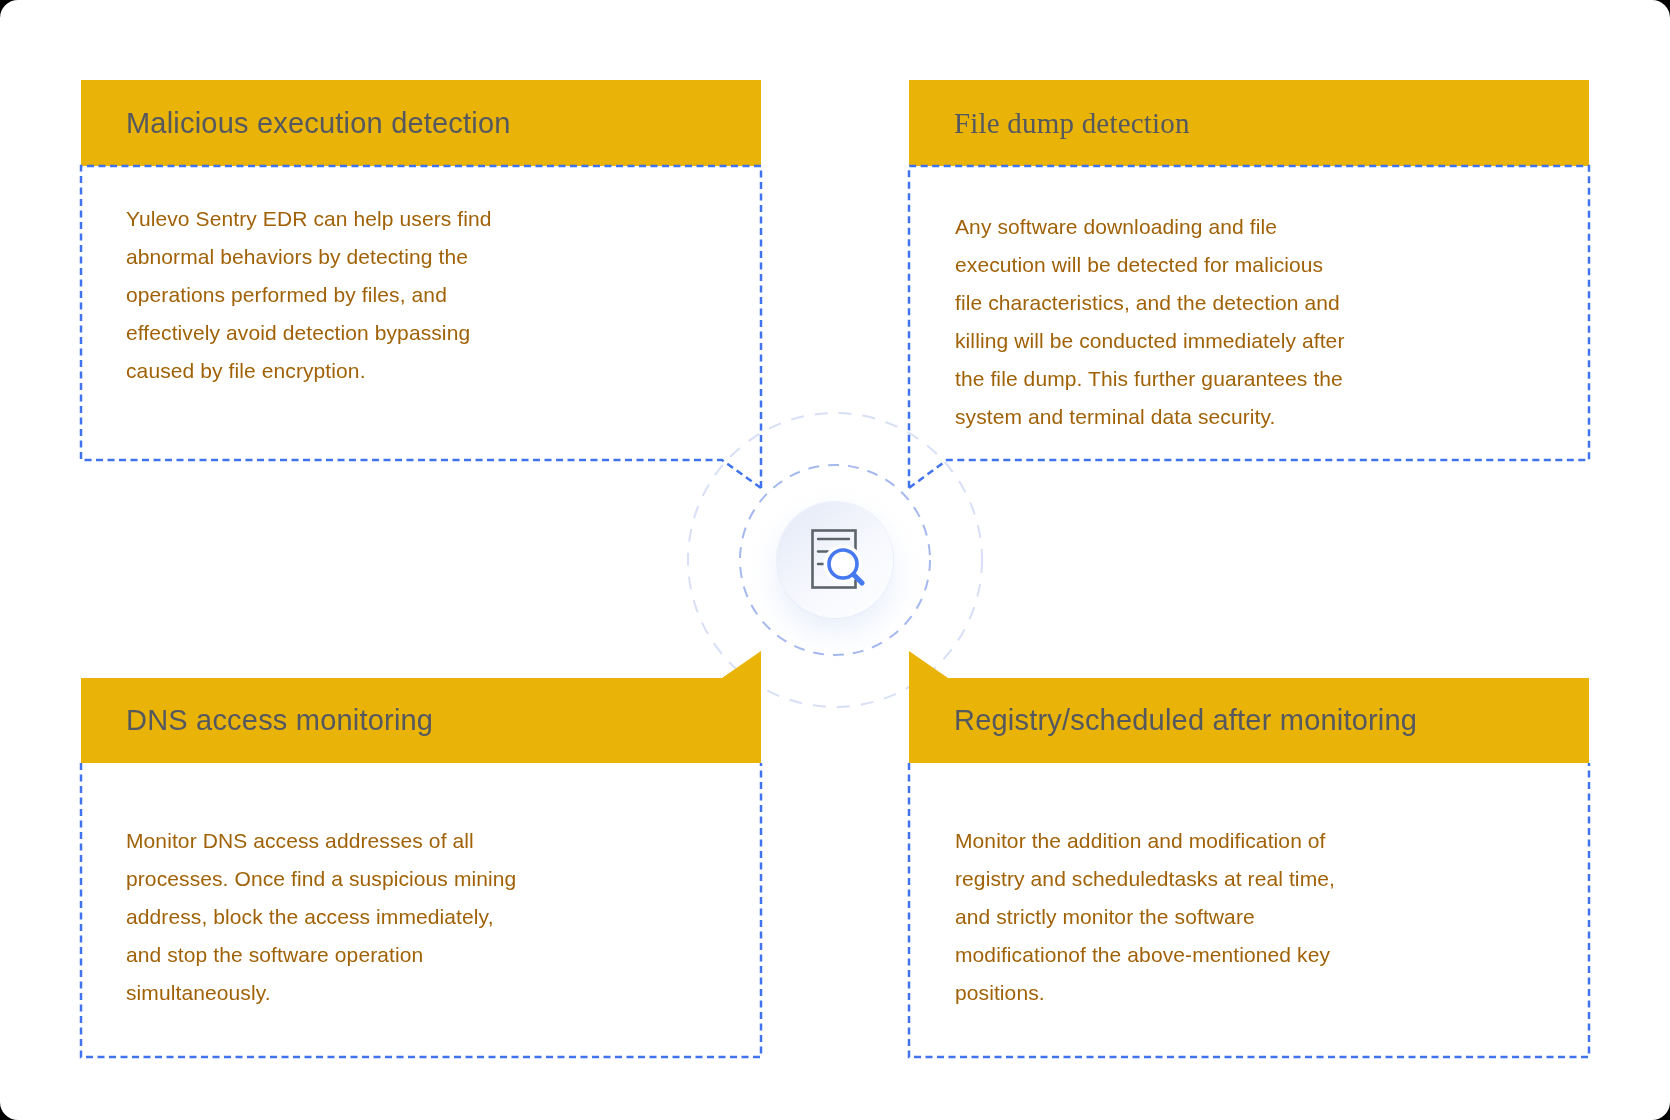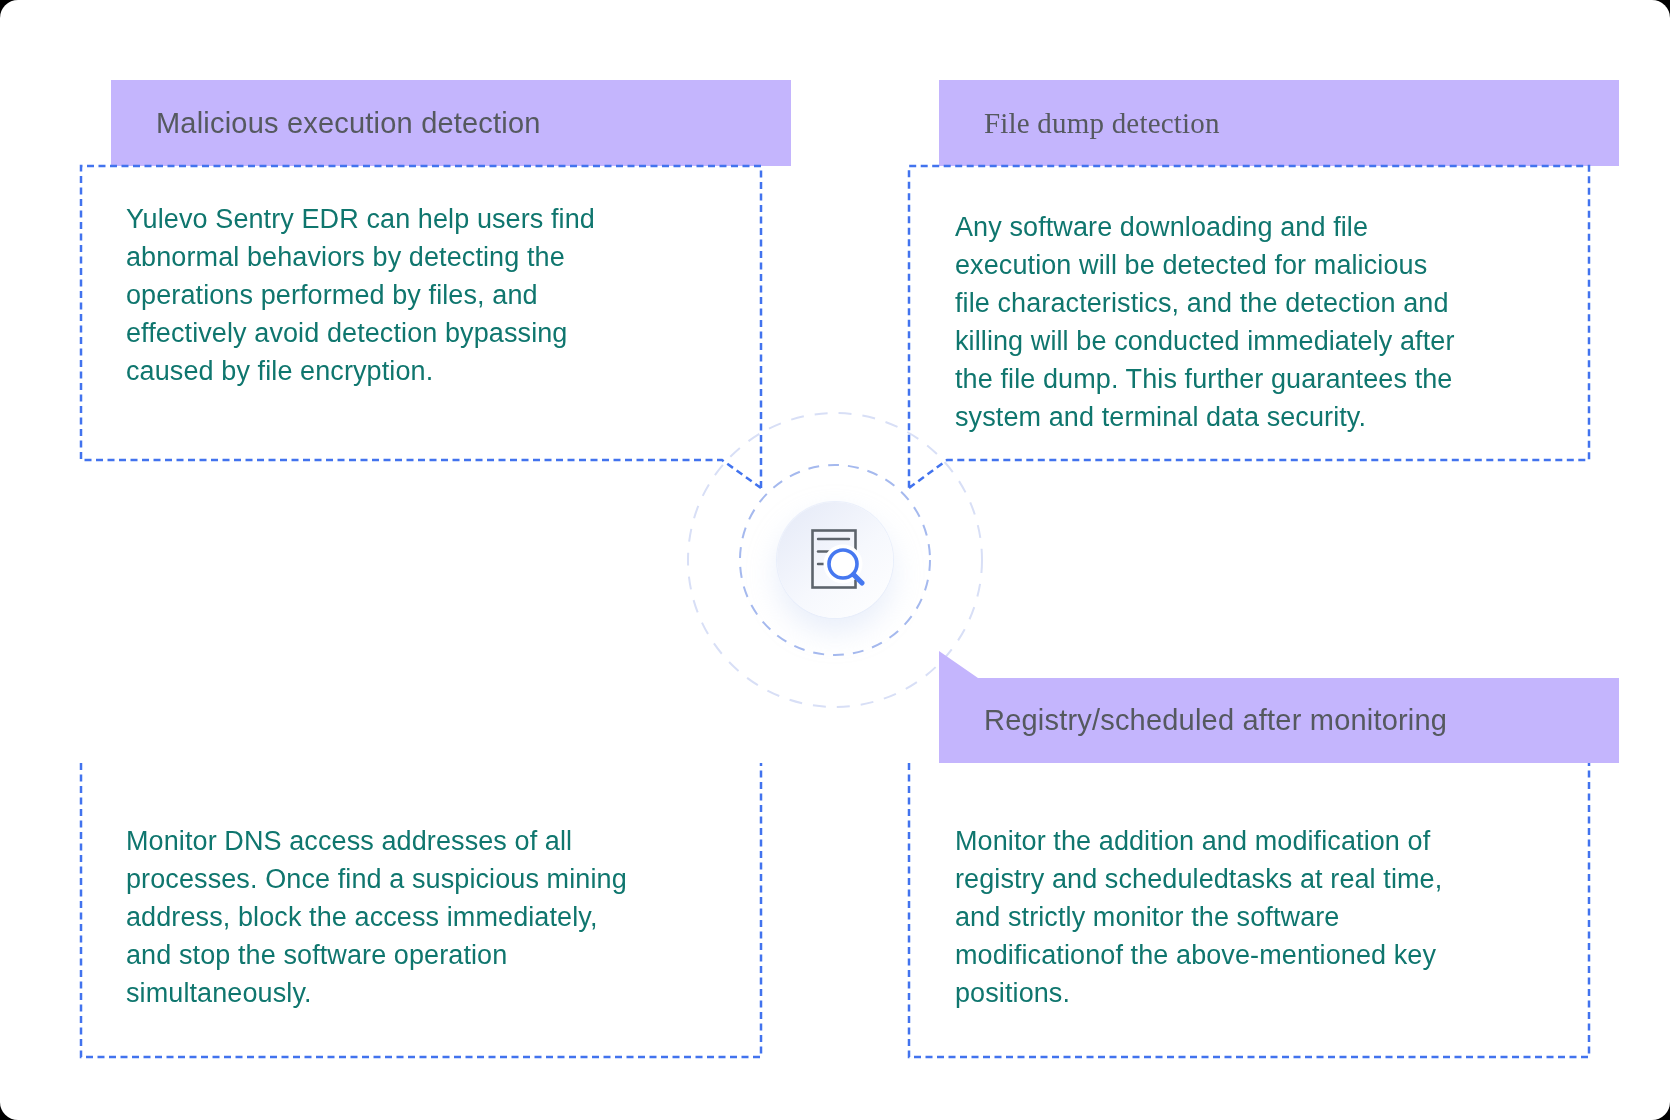--- a/index.html
+++ b/index.html
@@ -7,26 +7,25 @@
     position:relative;
     width:1670px;height:1120px;
     background:#ffffff;
     border-radius:18px;
     overflow:hidden;
     font-family:"Liberation Sans","DejaVu Sans",sans-serif;
   }
   
   .hdr{
     position:absolute;
-    background:#c4b5fd;
+    background:#eab308;
     color:#55595f;
     font-size:29px;
     font-weight:500;
     letter-spacing:0.2px;
-    margin-left:30px;
   }
   .hdr-top{
     width:680px;height:86px;top:80px;
     line-height:86px;
   }
   .hdr-bottom{
     width:680px;height:112px;top:651px;
     padding-top:0;
   }
   .hdr-bottom .hdr-label{
@@ -48,23 +47,23 @@
     stroke-dasharray:7 4.5;
   }
   #border-tl{left:80px;top:165px;}
   #border-tr{left:908px;top:165px;}
   #border-bl{left:80px;top:763px;}
   #border-br{left:908px;top:763px;}
   
   .body-text{
     position:absolute;
     width:620px;
-    font-size:27px;
+    font-size:21px;
     line-height:38px;
-    color:#0f766e;
+    color:#a16207;
     white-space:pre-line;
     letter-spacing:0.1px;
   }
   #body-tl{left:126px;top:200px;}
   #body-tr{left:955px;top:208px;}
   #body-bl{left:126px;top:822px;}
   #body-br{left:955px;top:822px;}
   
   #rings{position:absolute;left:675px;top:400px;}
   #rings .ring-inner{fill:none;stroke:#a5b9ee;stroke-width:2;stroke-dasharray:11 9;}
@@ -110,20 +109,23 @@
   <svg class="border-svg" id="border-tr" width="683" height="325" viewBox="0 0 683 325" aria-hidden="true">
     <path d="M1,323 L39,295 H681 V1 H1 Z"></path>
   </svg>
   <div class="body-text" id="body-tr">Any software downloading and file
 execution will be detected for malicious
 file characteristics, and the detection and
 killing will be conducted immediately after
 the file dump. This further guarantees the
 system and terminal data security.</div>
 
+  <div class="hdr hdr-bottom" id="hdr-bl">
+    <span class="hdr-label">DNS access monitoring</span>
+  </div>
   <svg class="border-svg" id="border-bl" width="683" height="296" viewBox="0 0 683 296" aria-hidden="true">
     <path d="M1,0 V294 H681 V0"></path>
   </svg>
   <div class="body-text" id="body-bl">Monitor DNS access addresses of all
 processes. Once find a suspicious mining
 address, block the access immediately,
 and stop the software operation
 simultaneously.</div>
 
   <div class="hdr hdr-bottom" id="hdr-br">

